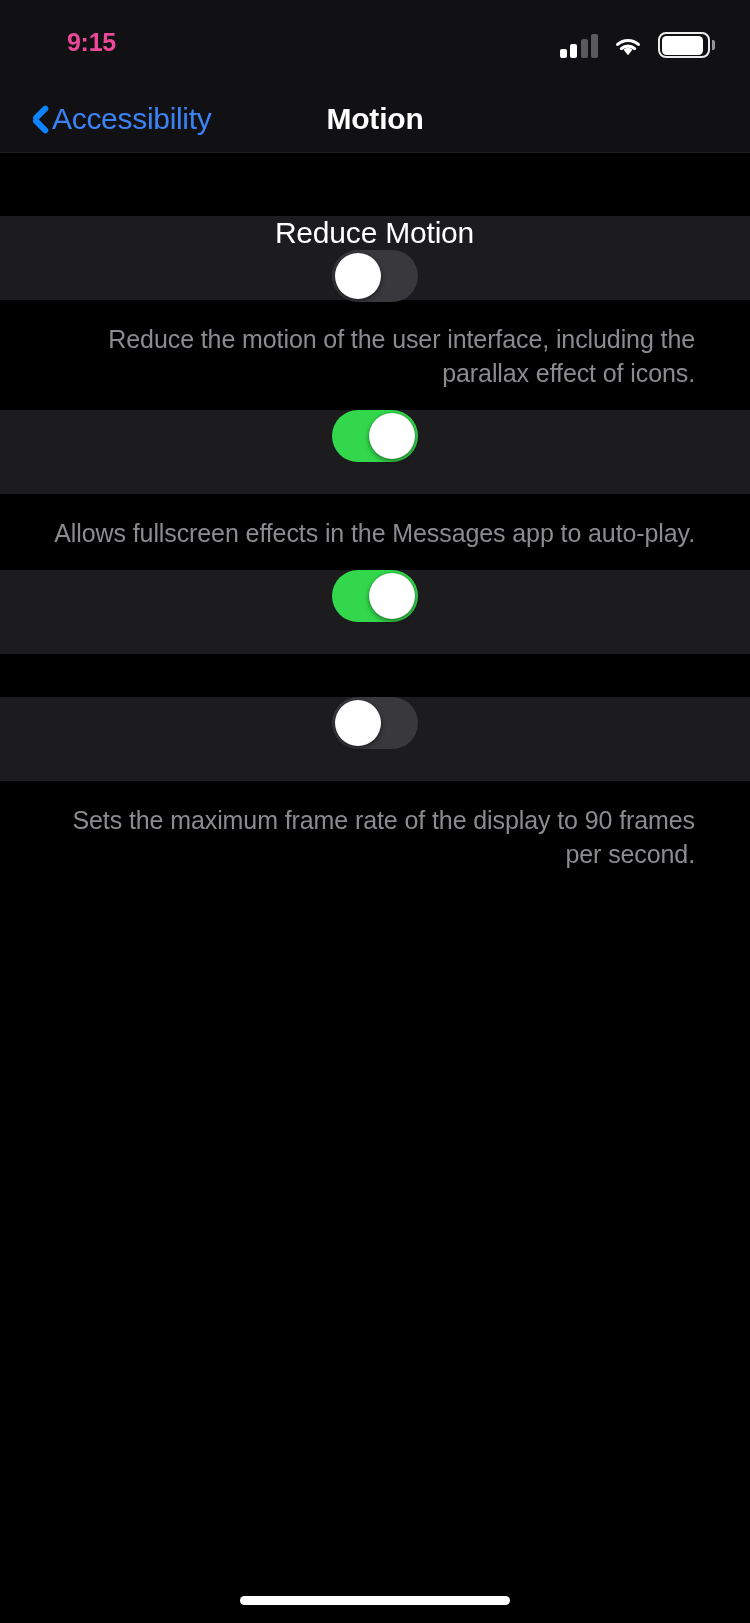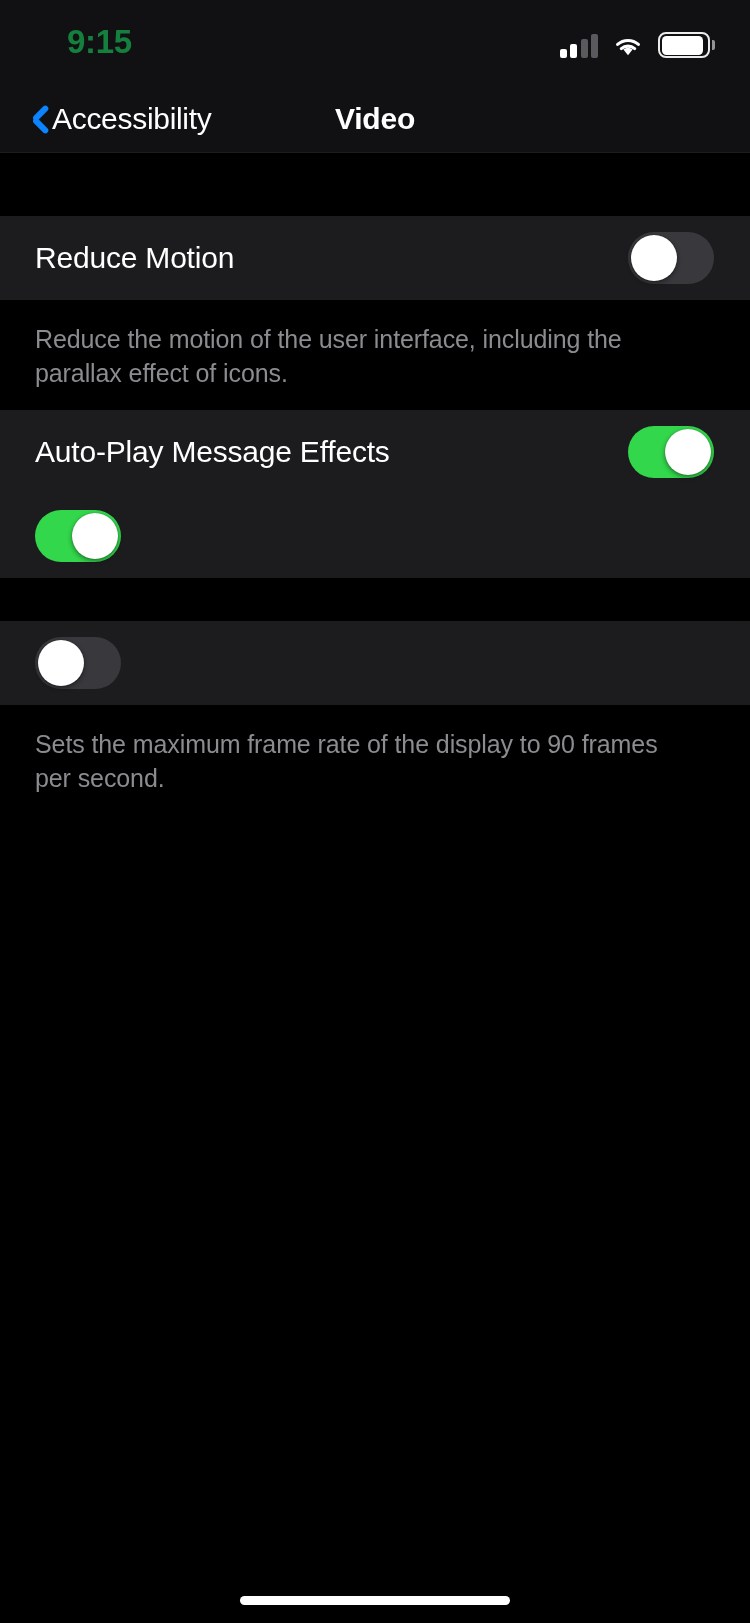--- a/index.html
+++ b/index.html
@@ -29,23 +29,23 @@
     position:absolute;
     top:0; left:0;
     width:750px;
     height:84px;
     background:#111113;
   }
   .status-time {
     position:absolute;
     left:67px;
     top:23px;
-    font-size:33px;
+    font-size:25px;
     font-weight:700;
-    color:#15803d;
+    color:#ec4899;
     letter-spacing:-0.3px;
     line-height:38px;
   }
   .status-right {
     position:absolute;
     right:40px;
     top:28px;
     display:flex;
     align-items:flex-end;
     gap:14px;
@@ -123,21 +123,21 @@
     left:9px;
     width:6px;
     height:19px;
     background:#0a84ff;
     border-radius:3px;
   }
   .chevron-left::before { top:1px;  transform:rotate(45deg);  transform-origin:bottom center; }
   .chevron-left::after  { top:19px; transform:rotate(-45deg); transform-origin:top center; }
   .nav-back-label {
     font-size:30px;
-    color:#ffffff;
+    color:#3b82f6;
     letter-spacing:-0.3px;
   }
   .nav-title {
     position:absolute;
     left:0; top:0;
     width:750px;
     height:69px;
     display:flex;
     align-items:center;
     justify-content:center;
@@ -161,20 +161,21 @@
   .gap-mid  { height:43px; }
 
   .row {
     height:84px;
     background:#1c1c1e;
     display:flex;
     align-items:center;
     justify-content:space-between;
     padding:0 36px 0 35px;
     cursor:default;
+    flex-direction:column;
   }
   .row-label {
     font-size:30px;
     font-weight:400;
     color:#ffffff;
     letter-spacing:-0.2px;
   }
 
   
   .switch {
@@ -195,20 +196,21 @@
     border-radius:50%;
     background:#ffffff;
     box-shadow:0 2px 5px rgba(0,0,0,0.45), 0 0 1px rgba(0,0,0,0.35);
   }
   .switch.off .knob { left:3px; }
   .switch.on  .knob { left:37px; }
 
   .footer {
     padding:22px 35px 20px 35px;
     background:#000000;
+    text-align:right;
   }
   .footer-text {
     font-size:25px;
     line-height:34px;
     color:#8b8b90;
     letter-spacing:-0.1px;
     max-width:660px;
   }
 
   
@@ -255,45 +257,47 @@
       </div>
 
     </div>
   </div>
 
   <div class="nav-bar">
     <div class="nav-back">
       <span class="chevron-left"></span>
       <span class="nav-back-label">Accessibility</span>
     </div>
-    <div class="nav-title">Video</div>
+    <div class="nav-title">Motion</div>
   </div>
 
   <div class="content">
 
     <div class="gap-top"></div>
 
     <div>
       <div class="row">
         <span class="row-label">Reduce Motion</span>
         <span class="switch off">
           <span class="knob"></span>
         </span>
       </div>
       <div class="footer">
         <div class="footer-text">Reduce the motion of the user interface, including the parallax effect of icons.</div>
       </div>
     </div>
 
     <div>
       <div class="row">
-        <span class="row-label">Auto-Play Message Effects</span>
         <span class="switch on">
           <span class="knob"></span>
         </span>
+      </div>
+      <div class="footer">
+        <div class="footer-text">Allows fullscreen effects in the Messages app to auto-play.</div>
       </div>
     </div>
 
     <div>
       <div class="row">
         <span class="switch on">
           <span class="knob"></span>
         </span>
       </div>
     </div>

